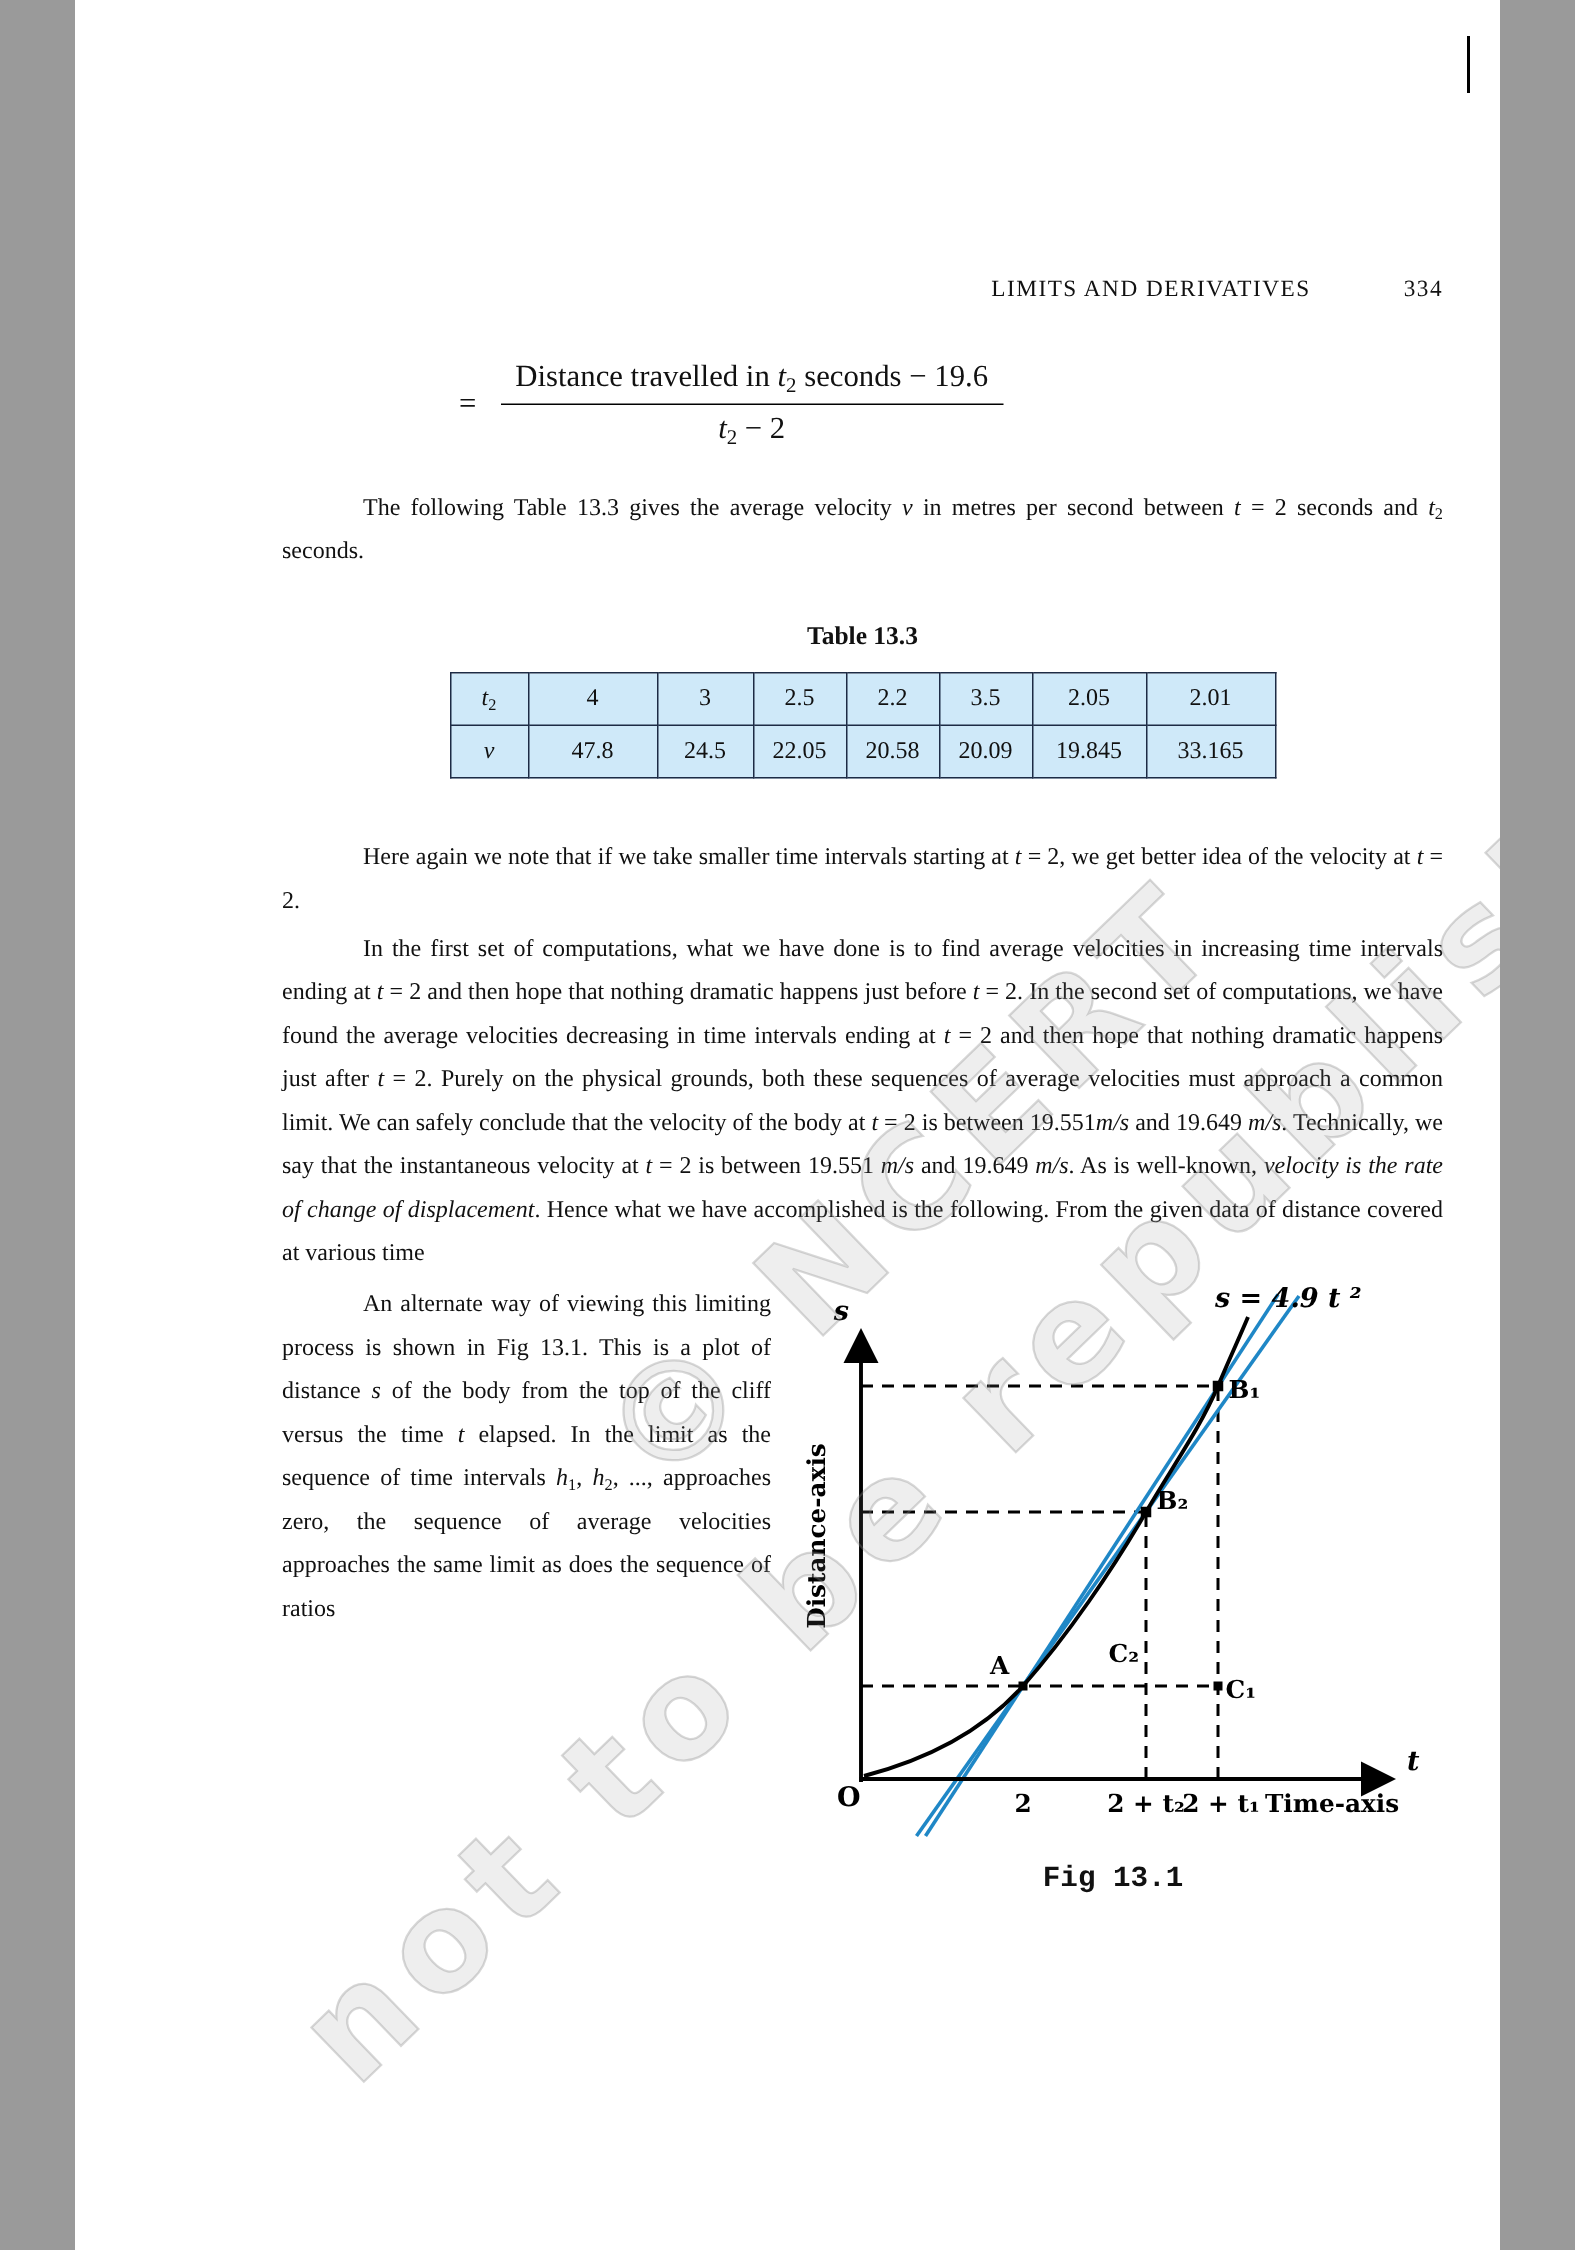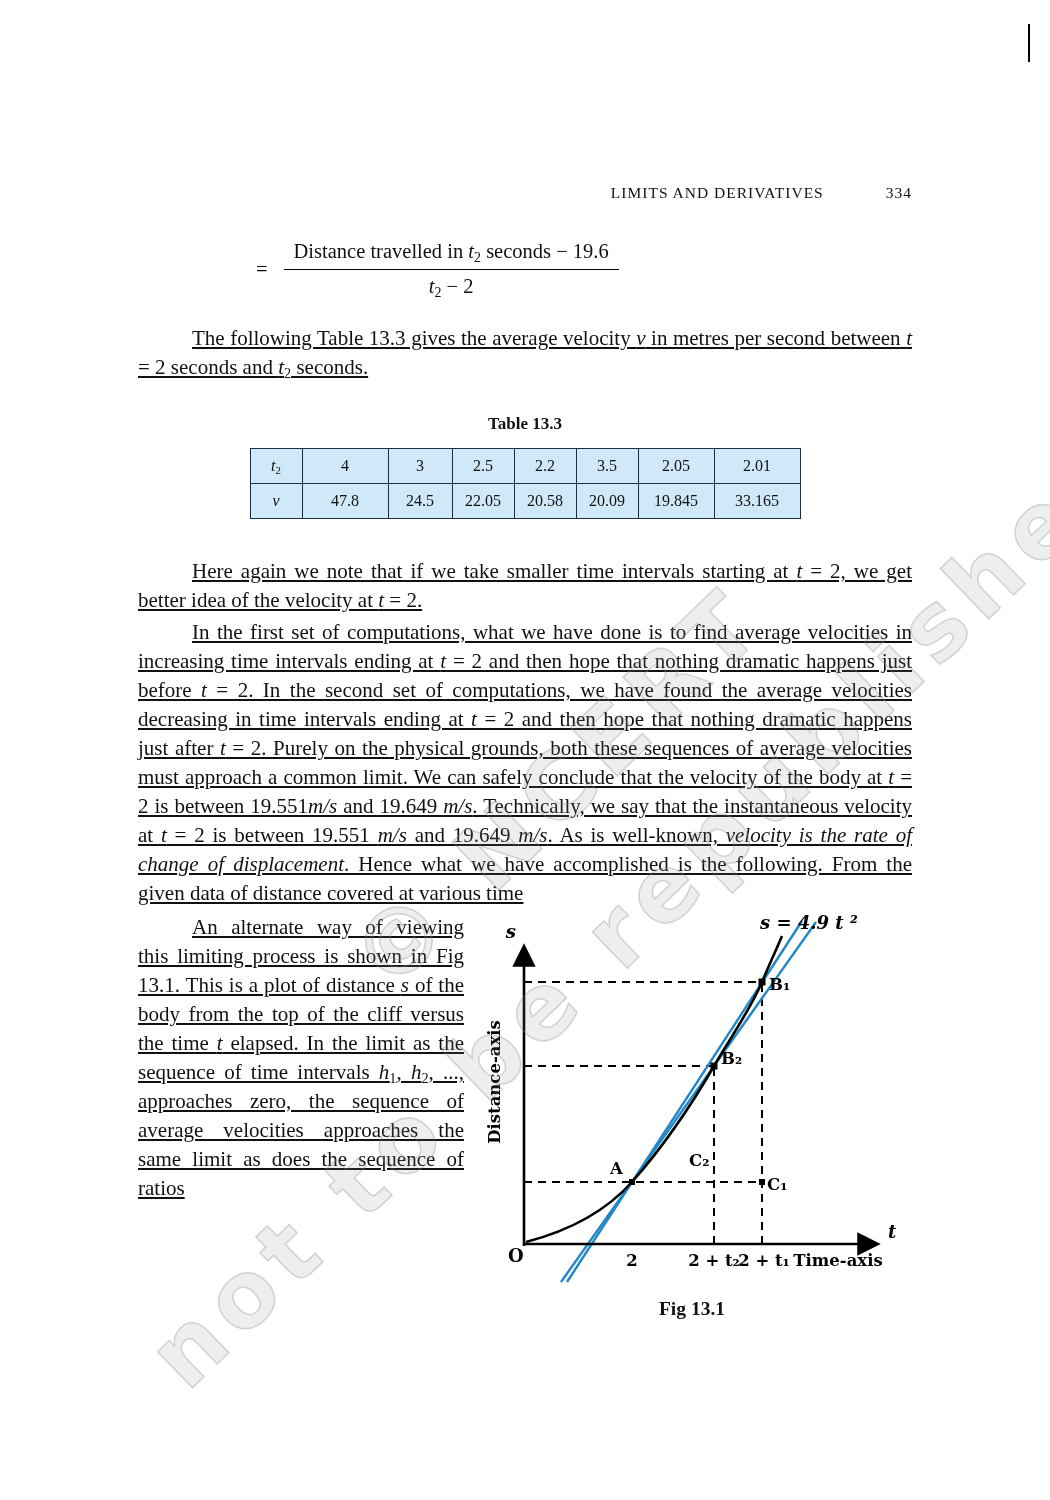--- a/index.html
+++ b/index.html
@@ -1,44 +1,44 @@
 <!DOCTYPE html>
 <html><head>
 <meta charset="utf-8">
 <style>
   * { margin:0; padding:0; box-sizing:border-box; }
   body { background:#9a9a9a; font-family:"Liberation Serif","DejaVu Serif",serif; }
-  .page { position:relative; width:1050px; height:1500px; margin:0 auto; background:#ffffff; color:#111; overflow:hidden; }
+  .page { position:relative; width:950px; height:1500px; margin:0 auto; background:#ffffff; color:#111; overflow:hidden; }
   .content { margin:0 138px; width:774px; }
 
   .corner-mark { position:absolute; top:24px; right:20px; width:2px; height:38px; background:#000; }
 
   .header { display:flex; justify-content:flex-end; align-items:baseline; padding-top:184px; font-size:15.5px; letter-spacing:1px; }
   .header .ht { margin-right:62px; }
 
   .formula { display:flex; align-items:center; gap:16px; margin:38px 0 0 118px; font-size:20.5px; }
   .frac { display:inline-block; text-align:center; }
   .frac .num { border-bottom:1.6px solid #000; padding:0 10px 6px; }
   .frac .den { padding-top:5px; }
 
-  p.para { font-size:21px; line-height:29px; text-align:justify;text-decoration:underline; }
+  p.para { font-size:16px; line-height:29px; text-align:justify; }
   .ind { text-indent:54px; }
   sub { font-size:68%; vertical-align:-0.3em; line-height:0; }
   sup { font-size:68%; vertical-align:0.45em; line-height:0; }
 
   .p1 { margin-top:26px; }
   .table-title { text-align:center; font-weight:bold; font-size:17px; margin:32px 0 14px; }
   table.t133 { border-collapse:collapse; margin:0 auto; }
   table.t133 td { border:1.6px solid #1d2b45; background:#cfe9f9; text-align:center; font-size:16px; padding:8px 0; }
   .p2 { margin-top:38px; }
   .p3 { margin-top:3px; }
 
   .wrap-section { margin-top:2px; display:flow-root; }
   figure.fig { float:right; width:440px; margin:4px 0 0 8px; }
-  figure.fig figcaption { text-align:center; font-weight:bold; font-size:19.5px; margin-top:8px; }
+  figure.fig figcaption { text-align:center; font-weight:bold; font-size:19.5px; margin-top:8px;font-family:Liberation Mono, monospace; }
 
   .fig-label { font-family:"DejaVu Serif",serif; font-weight:bold; font-size:16.5px; fill:#000; }
   .fig-it { font-style:italic; }
   .fig-big { font-size:18px; }
 
   .footer { position:absolute; bottom:40px; left:0; width:100%; text-align:center; font-size:17px; }
 
   .wm { position:absolute; font-family:"DejaVu Sans",sans-serif; font-weight:700; white-space:nowrap;
         color:rgba(135,135,135,0.14); -webkit-text-stroke:1.5px rgba(135,135,135,0.32);
         letter-spacing:10px; transform-origin:0 0; pointer-events:none; z-index:4; }

